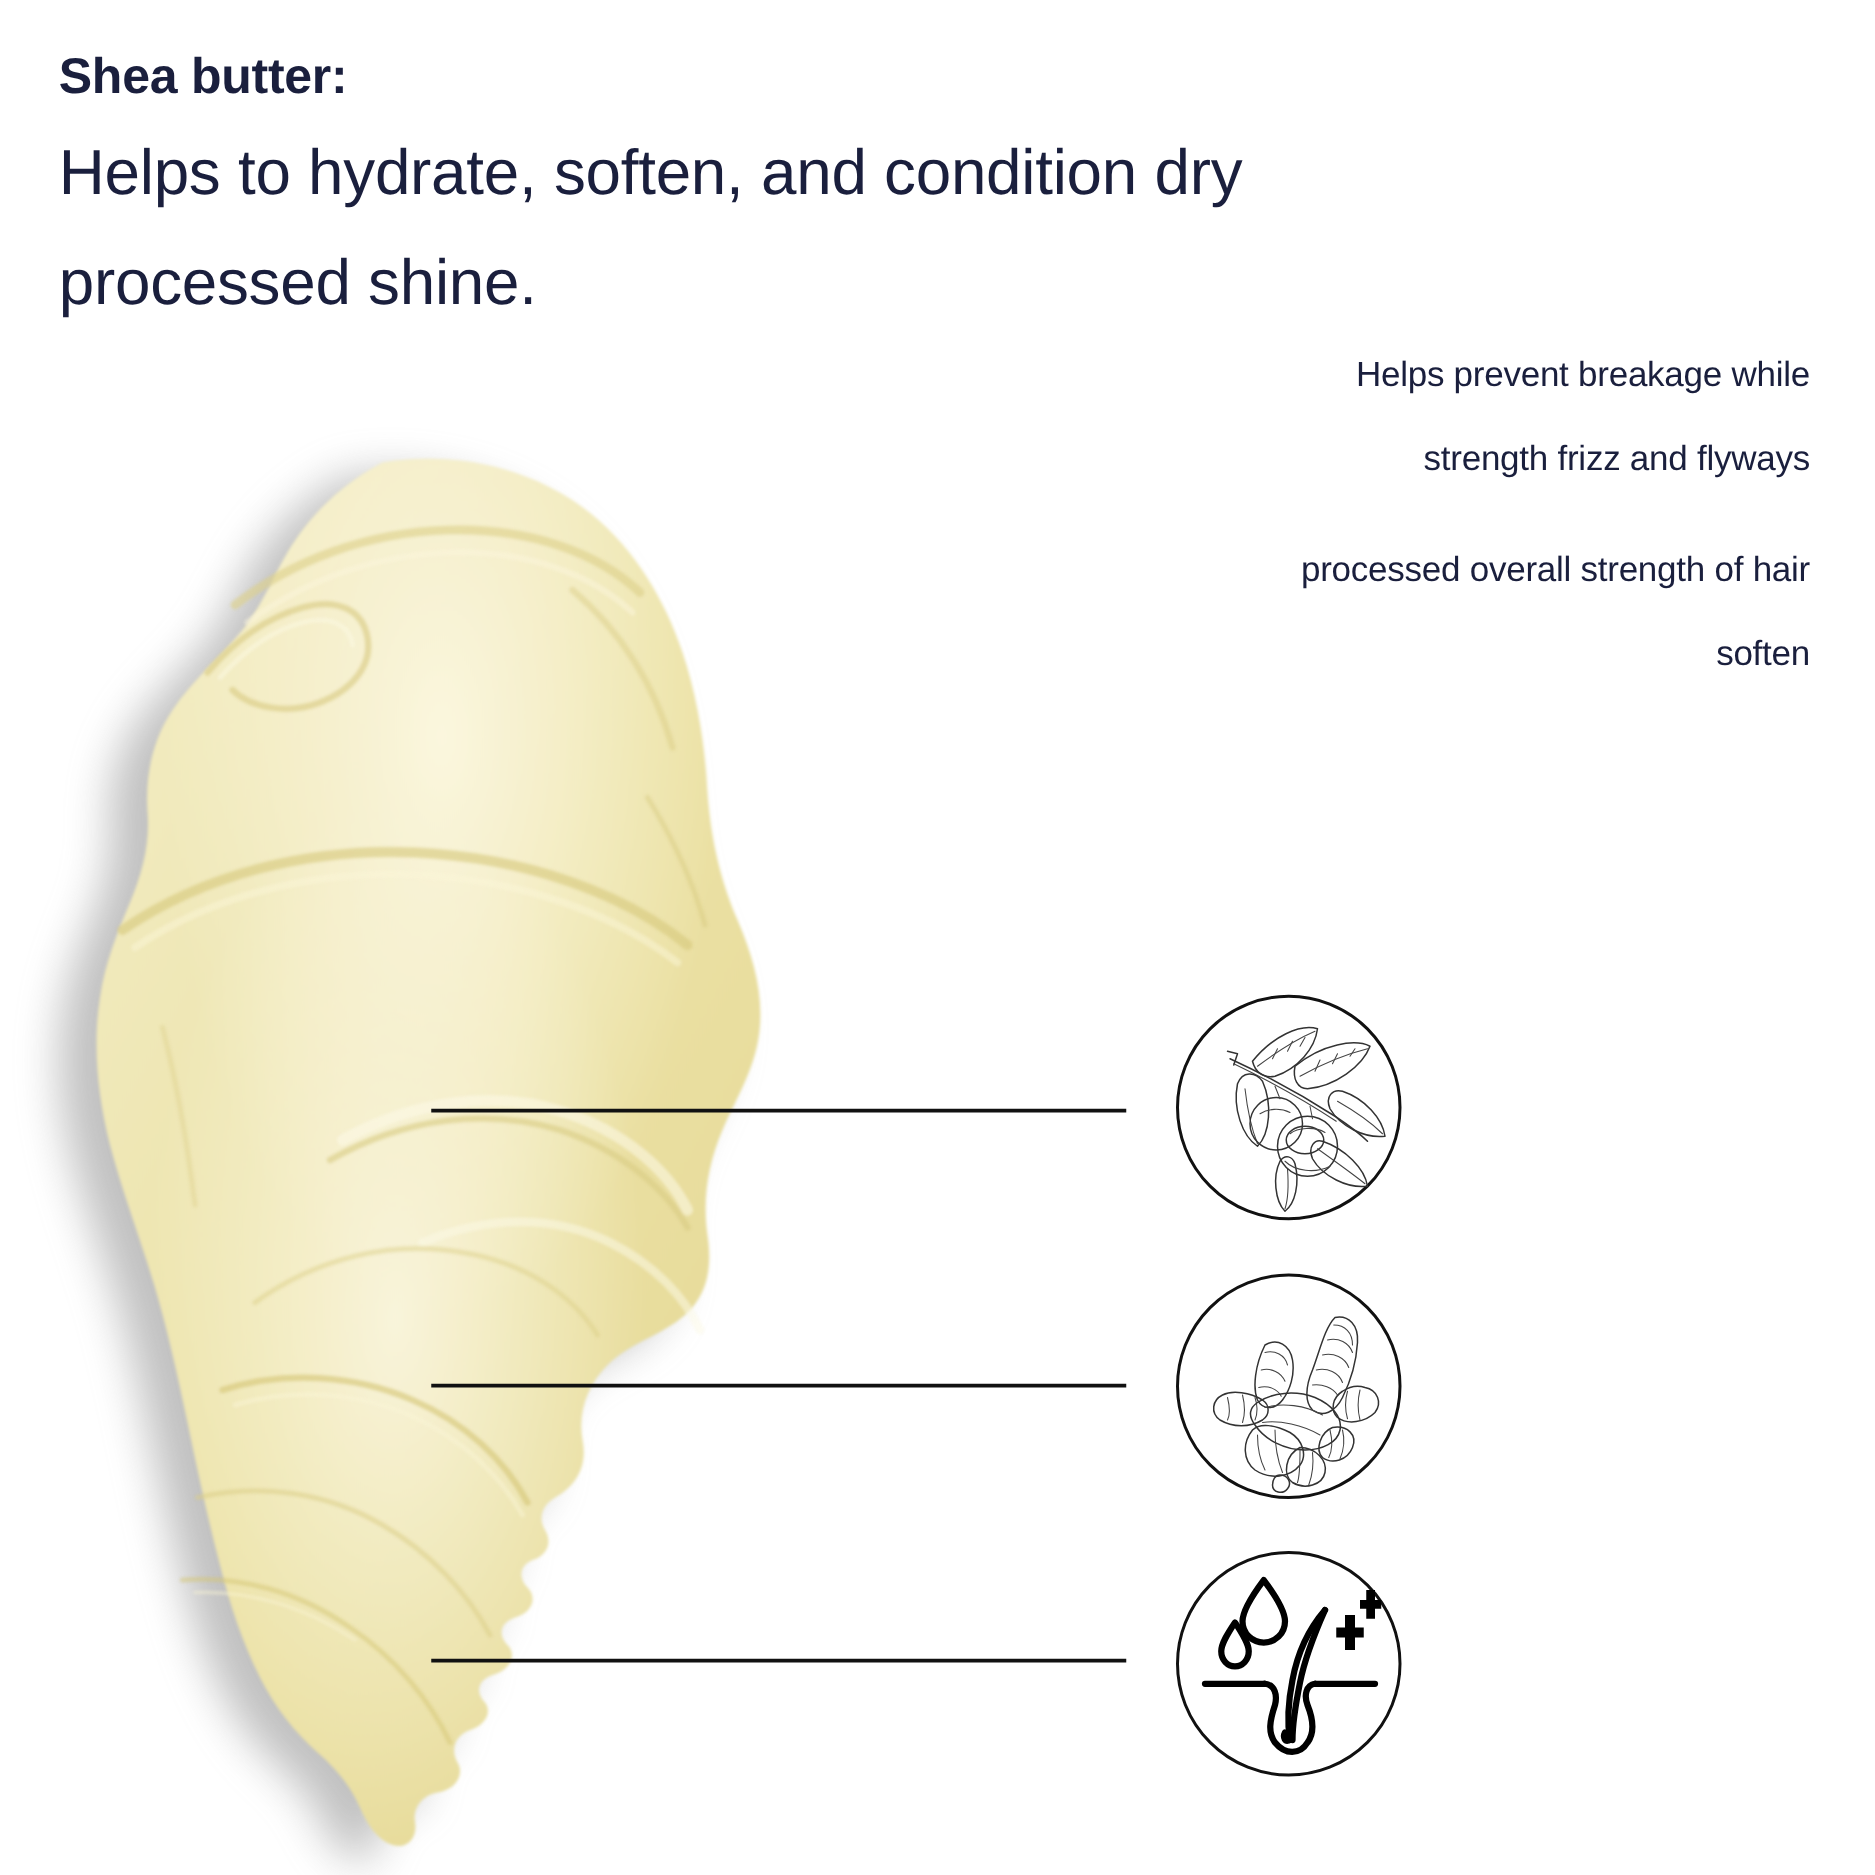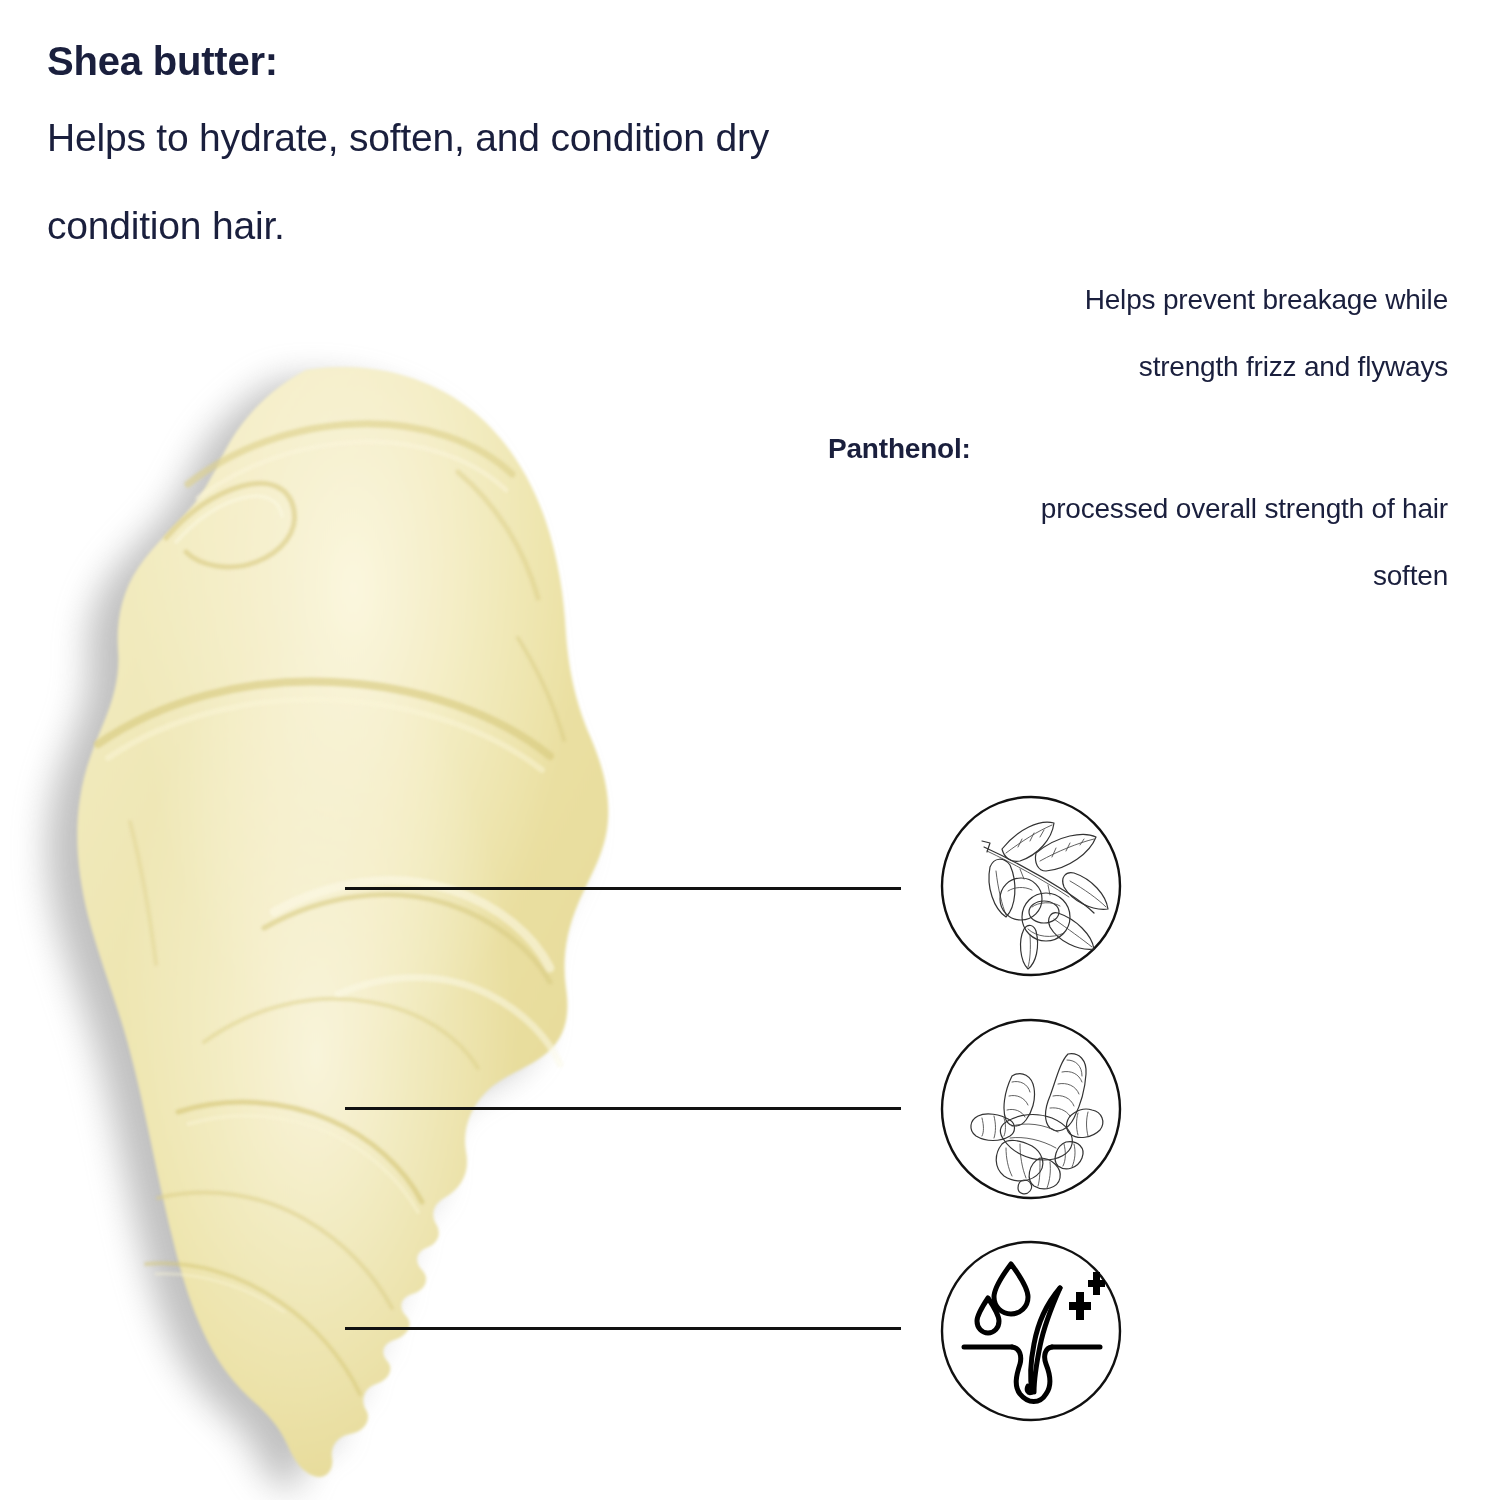--- a/index.html
+++ b/index.html
@@ -35,21 +35,21 @@
     left: 47px;
     top: 28px;
     width: 1120px;
   }
   #shea-block .txt-heading {
     font-size: 40px;
     line-height: 66px;
     margin: 0;
   }
   #shea-block .txt-body {
-    font-size: 39px;
+    font-size: 51px;
     line-height: 88px;
     margin: 0;
   }
 
   #right-column {
     position: absolute;
     left: 828px;
     top: 266px;
     width: 620px;
   }
@@ -143,30 +143,29 @@
   }
 </style>
 </head>
 <body>
 
 <div id="page">
 
   <div id="shea-block">
     <p class="txt-heading">Shea butter:</p>
     <p class="txt-body">Helps to hydrate, soften, and condition dry</p>
-    <p class="txt-body">condition hair.</p>
+    <p class="txt-body">processed shine.</p>
   </div>
 
   <div id="right-column">
     <p class="txt-body">Helps prevent breakage while</p>
     <p class="txt-body">strength frizz and flyways</p>
 
     <div class="group-gap"></div>
 
-    <p class="txt-heading">Panthenol:</p>
     <p class="txt-body">processed overall strength of hair</p>
     <p class="txt-body">soften</p>
   </div>
 
   <div id="swatch-wrap">
     <svg viewBox="0 0 620 1140" preserveAspectRatio="none">
       <defs>
         <linearGradient id="butterGrad" x1="0.12" y1="0.05" x2="0.92" y2="0.95">
           <stop offset="0%" stop-color="#f3ecc2"></stop>
           <stop offset="22%" stop-color="#efe7b6"></stop>

